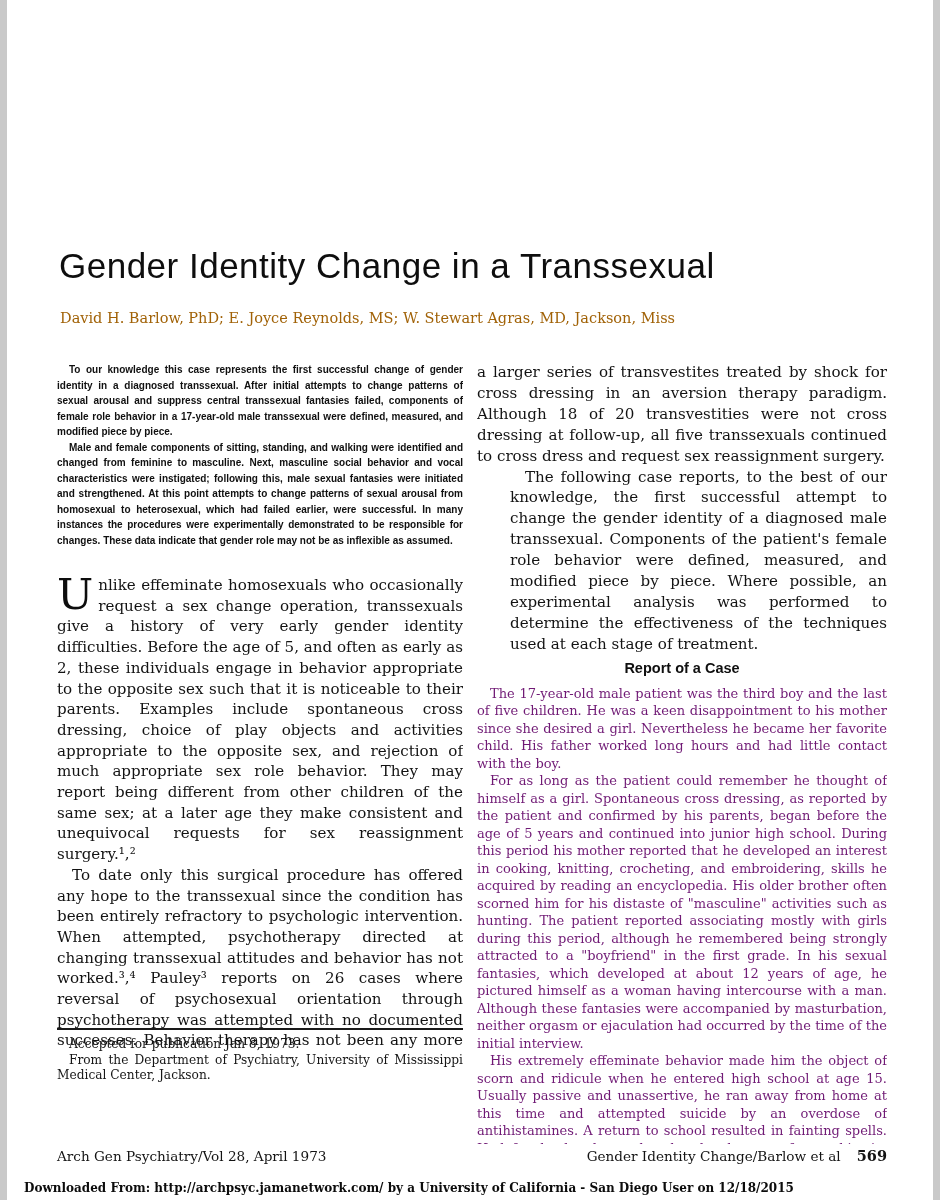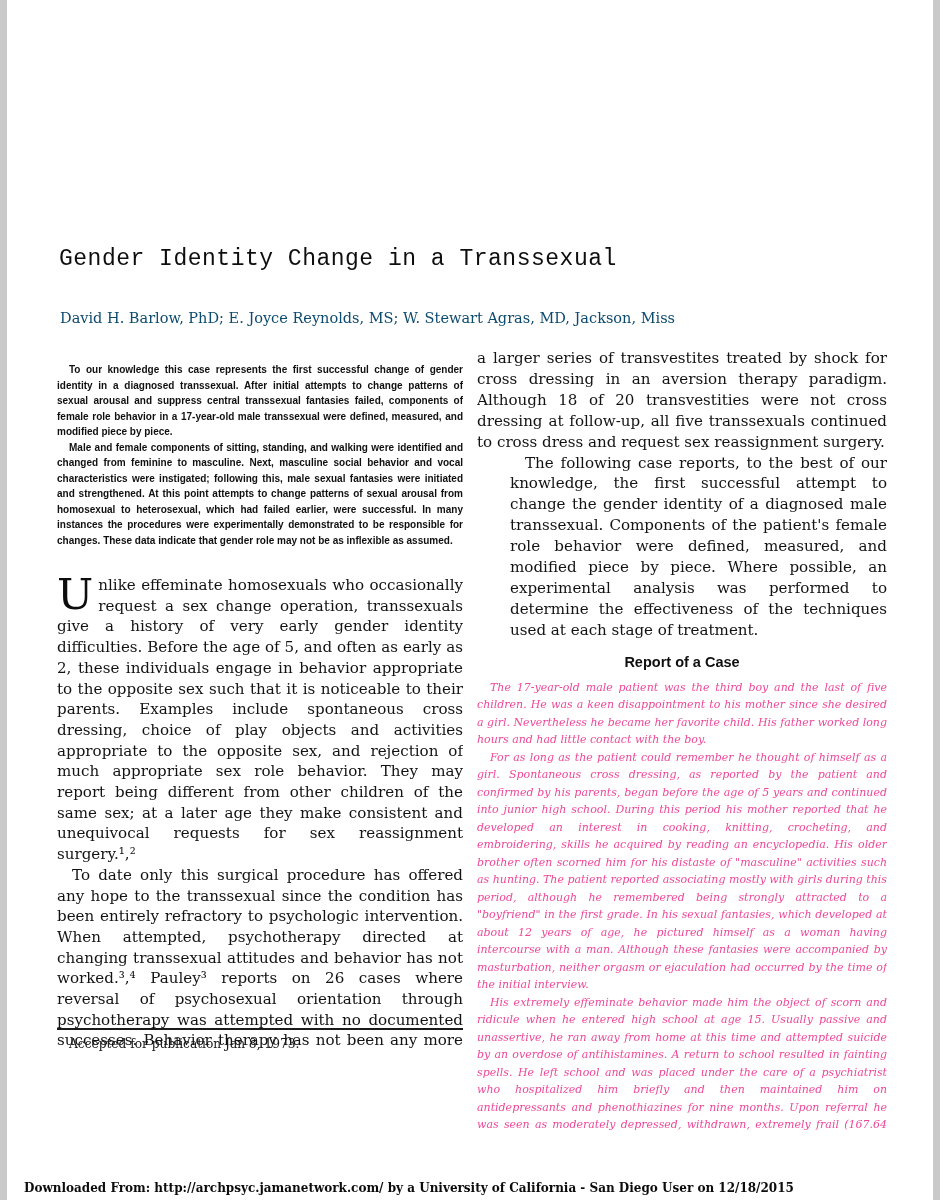--- a/index.html
+++ b/index.html
@@ -15,35 +15,35 @@
   }
   .scan-edge {
     position: absolute; top: 0; bottom: 0; width: 7px;
     background: #c9c9c9;
   }
   .scan-edge.left  { left: 0; }
   .scan-edge.right { right: 0; }
 
   .article-title {
     position: absolute; left: 59px; top: 246px; width: 800px;
-    font-family: Liberation Mono, monospace;
-    font-size: 23px; font-weight: 400; letter-spacing: 0.5px;
+    font-family: Liberation Sans, sans-serif;
+    font-size: 35px; font-weight: 400; letter-spacing: 0.5px;
     color: #0e0e0e; white-space: nowrap;
   }
   .article-byline {
     position: absolute; left: 60px; top: 310px; width: 780px;
-    font-size: 14.5px; color: #0c4a6e;
+    font-size: 14.5px; color: #a16207;
   }
 
   .col-left {
     position: absolute; left: 57px; top: 362px; width: 406px; height: 690px;
     overflow: hidden;
   }
   .col-right {
-    position: absolute; left: 477px; top: 348px; width: 410px; height: 782px;
+    position: absolute; left: 477px; top: 362px; width: 410px; height: 782px;
     overflow: hidden;
   }
 
   .abstract {
     font-family: "Liberation Sans", sans-serif;
     font-weight: bold;
     font-size: 10px; line-height: 15.5px;
     text-align: justify; color: #101010;
   }
   .abstract p { text-indent: 12px; }
@@ -75,25 +75,25 @@
   .rc-body {
     font-size: 15.1px; line-height: 20.9px;
     text-align: justify; color: #131313;
   }
   .rc-body.indented { text-indent: 15px; margin-left: 33px; }
 
   .case-heading {
     font-family: "Liberation Sans", sans-serif;
     font-weight: bold; font-size: 14.5px;
     text-align: center; color: #0f0f0f;
-    margin-top: 13px; margin-bottom: 9px;
+    margin-top: 5px; margin-bottom: 9px;
   }
   .case-par {
-    font-size: 11px; line-height: 17.5px;
-    text-align: justify; text-indent: 13px; color: #ec4899; font-style: italic;
+    font-size: 13px; line-height: 17.5px;
+    text-align: justify; text-indent: 13px; color: #701a75;
   }
 
   .page-footer {
     position: absolute; left: 57px; top: 1147px; width: 830px;
     display: flex; justify-content: space-between; align-items: baseline;
     font-size: 13.6px; color: #131313;
   }
   .footer-right { display: flex; align-items: baseline; gap: 16px; }
   .footer-pageno { font-weight: bold; font-size: 14.5px; }
 
@@ -121,28 +121,36 @@
     </div>
     <div class="bodytext">
       <p><span class="dropcap">U</span><span>nlike effeminate homosexuals who occasionally request a sex change operation, transsexuals give a history of very early gender identity difficulties. Before the age of 5, and often as early as 2, these individuals engage in behavior appropriate to the opposite sex such that it is noticeable to their parents. Examples include spontaneous cross dressing, choice of play objects and activities appropriate to the opposite sex, and rejection of much appropriate sex role behavior. They may report being different from other children of the same sex; at a later age they make consistent and unequivocal requests for sex reassignment surgery.¹,²</span></p>
       <p class="indented">To date only this surgical procedure has offered any hope to the transsexual since the condition has been entirely refractory to psychologic intervention. When attempted, psychotherapy directed at changing transsexual attitudes and behavior has not worked.³,⁴ Pauley³ reports on 26 cases where reversal of psychosexual orientation through psychotherapy was attempted with no documented successes. Behavior therapy has not been any more successful; in the only reported series of cases to date using these techniques, Gelder and Marks⁵ describe the treatment of five transsexual patients who were among</p>
     </div>
   </div>
 
   <div class="footnote-block">
     <hr class="footnote-rule">
     <p>Accepted for publication Jan 8, 1973.</p>
+    <p>From the Department of Psychiatry, University of Mississippi Medical Center, Jackson.</p>
   </div>
 
   <div class="col-right">
     <p class="rc-body">a larger series of transvestites treated by shock for cross dressing in an aversion therapy paradigm. Although 18 of 20 transvestities were not cross dressing at follow-up, all five transsexuals continued to cross dress and request sex reassignment surgery.</p>
     <p class="rc-body indented">The following case reports, to the best of our knowledge, the first successful attempt to change the gender identity of a diagnosed male transsexual. Components of the patient's female role behavior were defined, measured, and modified piece by piece. Where possible, an experimental analysis was performed to determine the effectiveness of the techniques used at each stage of treatment.</p>
     <h2 class="case-heading">Report of a Case</h2>
     <p class="case-par">The 17-year-old male patient was the third boy and the last of five children. He was a keen disappointment to his mother since she desired a girl. Nevertheless he became her favorite child. His father worked long hours and had little contact with the boy.</p>
     <p class="case-par">For as long as the patient could remember he thought of himself as a girl. Spontaneous cross dressing, as reported by the patient and confirmed by his parents, began before the age of 5 years and continued into junior high school. During this period his mother reported that he developed an interest in cooking, knitting, crocheting, and embroidering, skills he acquired by reading an encyclopedia. His older brother often scorned him for his distaste of "masculine" activities such as hunting. The patient reported associating mostly with girls during this period, although he remembered being strongly attracted to a "boyfriend" in the first grade. In his sexual fantasies, which developed at about 12 years of age, he pictured himself as a woman having intercourse with a man. Although these fantasies were accompanied by masturbation, neither orgasm or ejaculation had occurred by the time of the initial interview.</p>
     <p class="case-par">His extremely effeminate behavior made him the object of scorn and ridicule when he entered high school at age 15. Usually passive and unassertive, he ran away from home at this time and attempted suicide by an overdose of antihistamines. A return to school resulted in fainting spells. He left school and was placed under the care of a psychiatrist who hospitalized him briefly and then maintained him on antidepressants and phenothiazines for nine months. Upon referral he was seen as moderately depressed, withdrawn, extremely frail (167.64 cm, 40.86 kg), and was attending secretarial school where he was the only boy in the class. A leukocyte chromosome analysis yielded a normal male pattern.</p>
 
   </div>
 
+  <div class="page-footer">
+    <span>Arch Gen Psychiatry/Vol 28, April 1973</span>
+    <span class="footer-right">
+      <span>Gender Identity Change/Barlow et al</span>
+      <span class="footer-pageno">569</span>
+    </span>
+  </div>
 
   <div class="download-notice">Downloaded From: http://archpsyc.jamanetwork.com/ by a University of California - San Diego User  on 12/18/2015</div>
 
 </div>
 
 </body></html>

